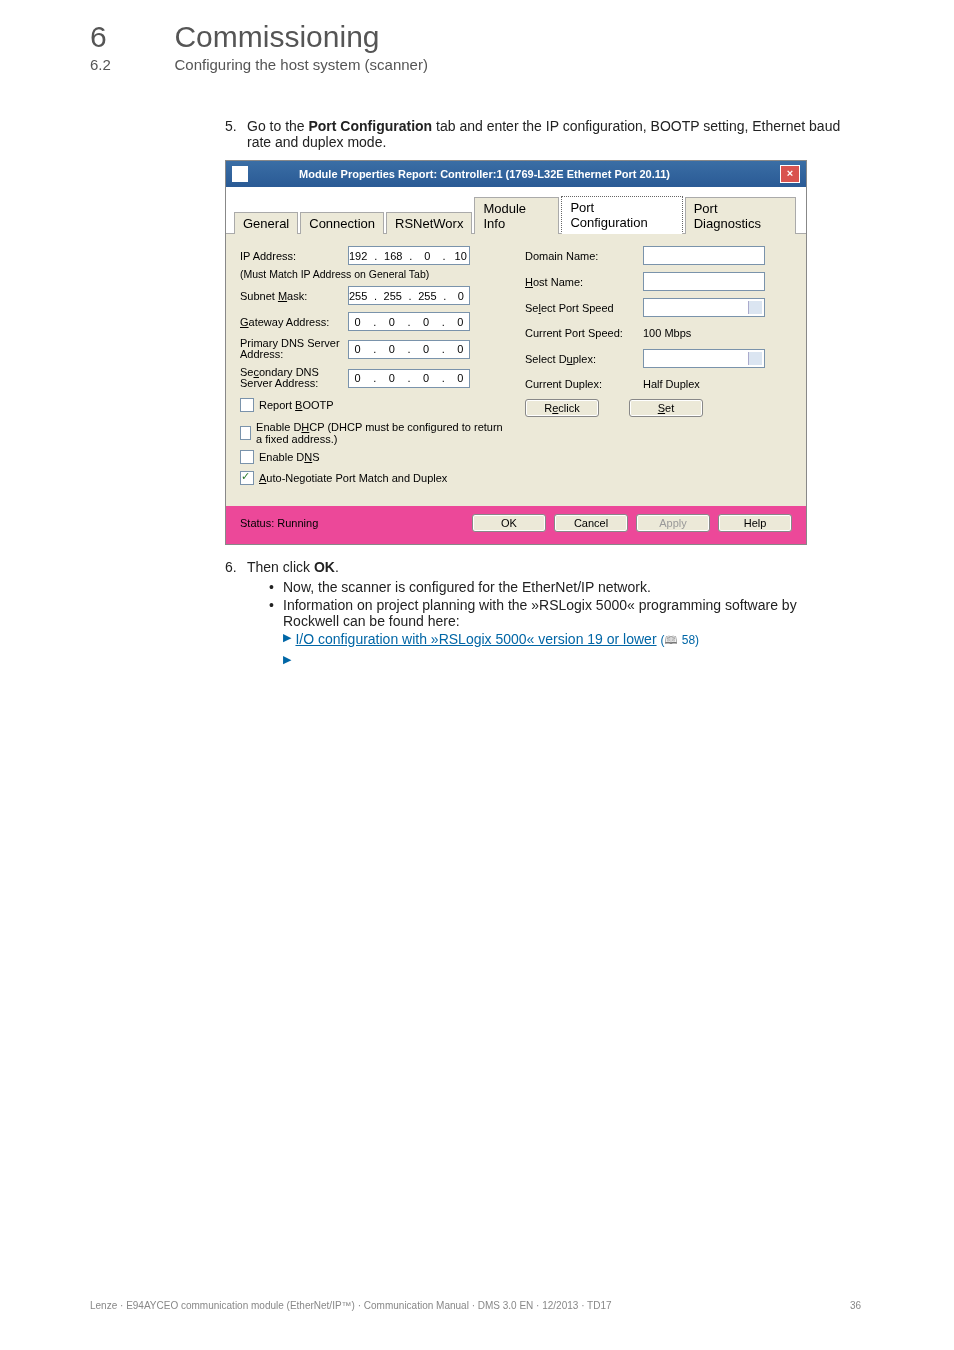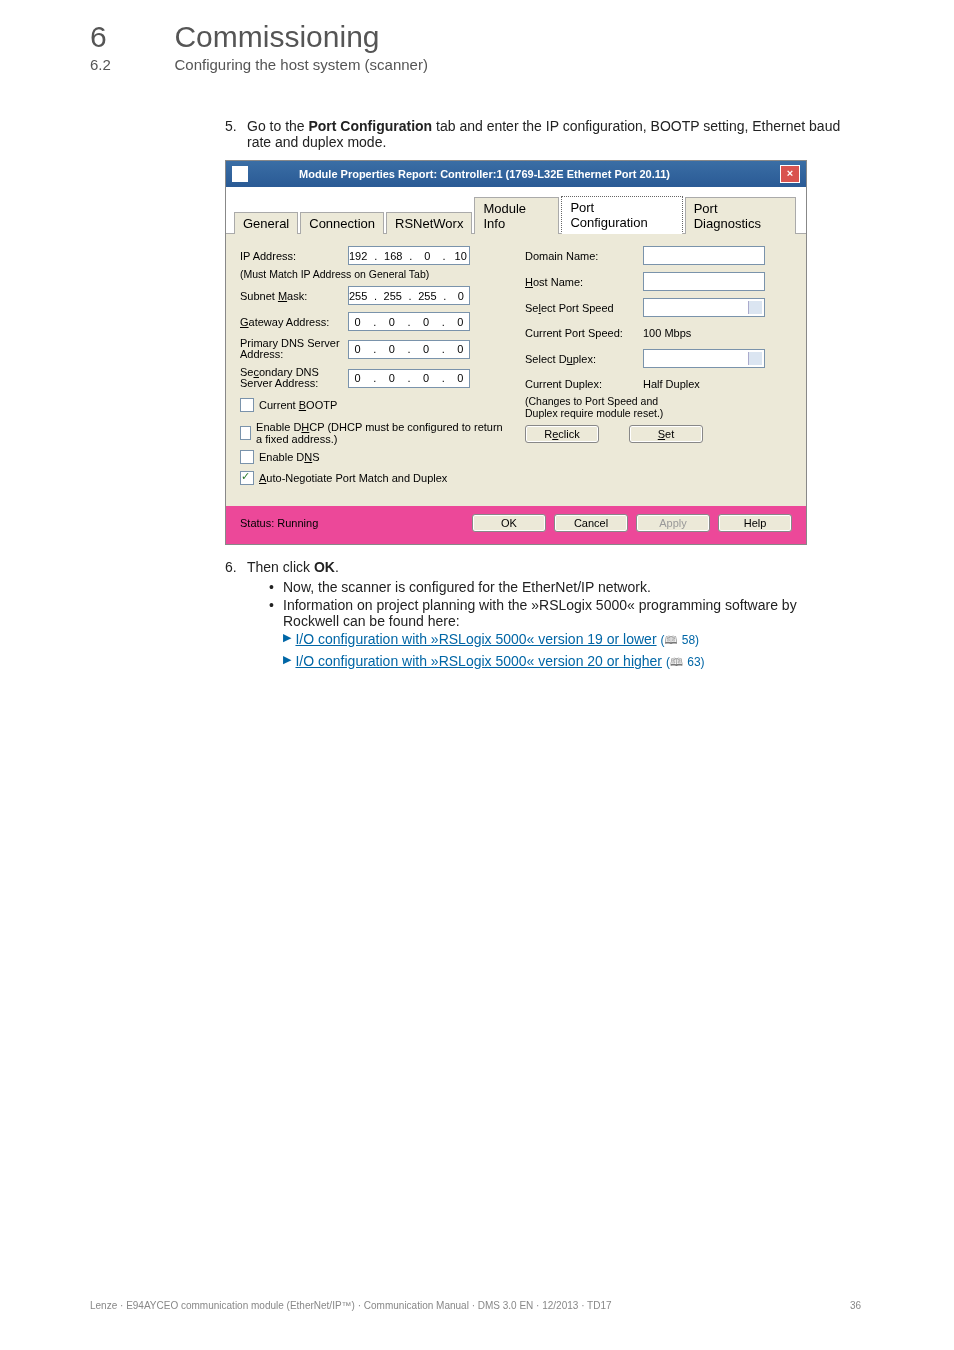--- a/index.html
+++ b/index.html
@@ -160,21 +160,21 @@
                 <span class="dot">.</span>
                 <span>0</span>
                 <span class="dot">.</span>
                 <span>0</span>
                 <span class="dot">.</span>
                 <span>0</span>
             </span>
           </div>
           <div class="frow">
             <span class="chk"></span>
-            <span><span>Current </span><span class="ul">B</span><span>OOTP</span></span>
+            <span><span>Report </span><span class="ul">B</span><span>OOTP</span></span>
           </div>
           <div class="frow" style="margin-bottom:3px;">
             <span class="chk"></span>
             <span><span>Enable D</span><span class="ul">H</span><span>CP  (DHCP must be configured to return a fixed address.)</span></span>
           </div>
           <div class="frow" style="margin-bottom:3px;">
             <span class="chk"></span>
             <span><span>Enable D</span><span class="ul">N</span><span>S</span></span>
           </div>
           <div class="frow">
@@ -204,24 +204,20 @@
           </div>
           <div class="frow">
             <span class="lbl" style="width:118px;flex:0 0 118px;"><span>Select D</span><span class="ul">u</span><span>plex:</span></span>
             <span class="selbox">
                 <span class="caret"></span>
               </span>
           </div>
           <div class="frow" style="margin-bottom:0;">
             <span class="lbl" style="width:118px;flex:0 0 118px;">Current Duplex:</span>
             <span>Half Duplex</span>
-          </div>
-          <div class="note-small" style="margin-top:2px;">
-            <div>(Changes to Port Speed and</div>
-            <div>Duplex require module reset.)</div>
           </div>
           <div class="frow" style="justify-content:flex-start; gap:30px; margin-top:6px;">
             <span class="btn"><span>R</span><span class="ul">e</span><span>click</span></span>
             <span class="btn"><span class="ul">S</span><span>et</span></span>
           </div>
         </div>
       </div>
     </div>
     <div class="dlg-footer">
       <span class="status">Status: Running</span>
@@ -250,24 +246,20 @@
           </div>
           <div class="bullet-row" style="margin-left:14px;">
             <span class="triangle">▶</span>
             <span>
               <span class="link">I/O configuration with »RSLogix 5000« version 19 or lower</span>
               <span class="xref"> <span>(</span><span class="pagebook">🕮</span><span> 58)</span></span>
             </span>
           </div>
           <div class="bullet-row" style="margin-left:14px;">
             <span class="triangle">▶</span>
-            <span>
-              <span class="link">I/O configuration with »RSLogix 5000« version 20 or higher</span>
-              <span class="xref"> <span>(</span><span class="pagebook">🕮</span><span> 63)</span></span>
-            </span>
           </div>
         </div>
       </div>
     </div>
   </div>
 
   <div class="footer">
     <span>Lenze · E94AYCEO communication module (EtherNet/IP™) · Communication Manual · DMS 3.0 EN · 12/2013 · TD17</span>
     <span>36</span>
   </div>

